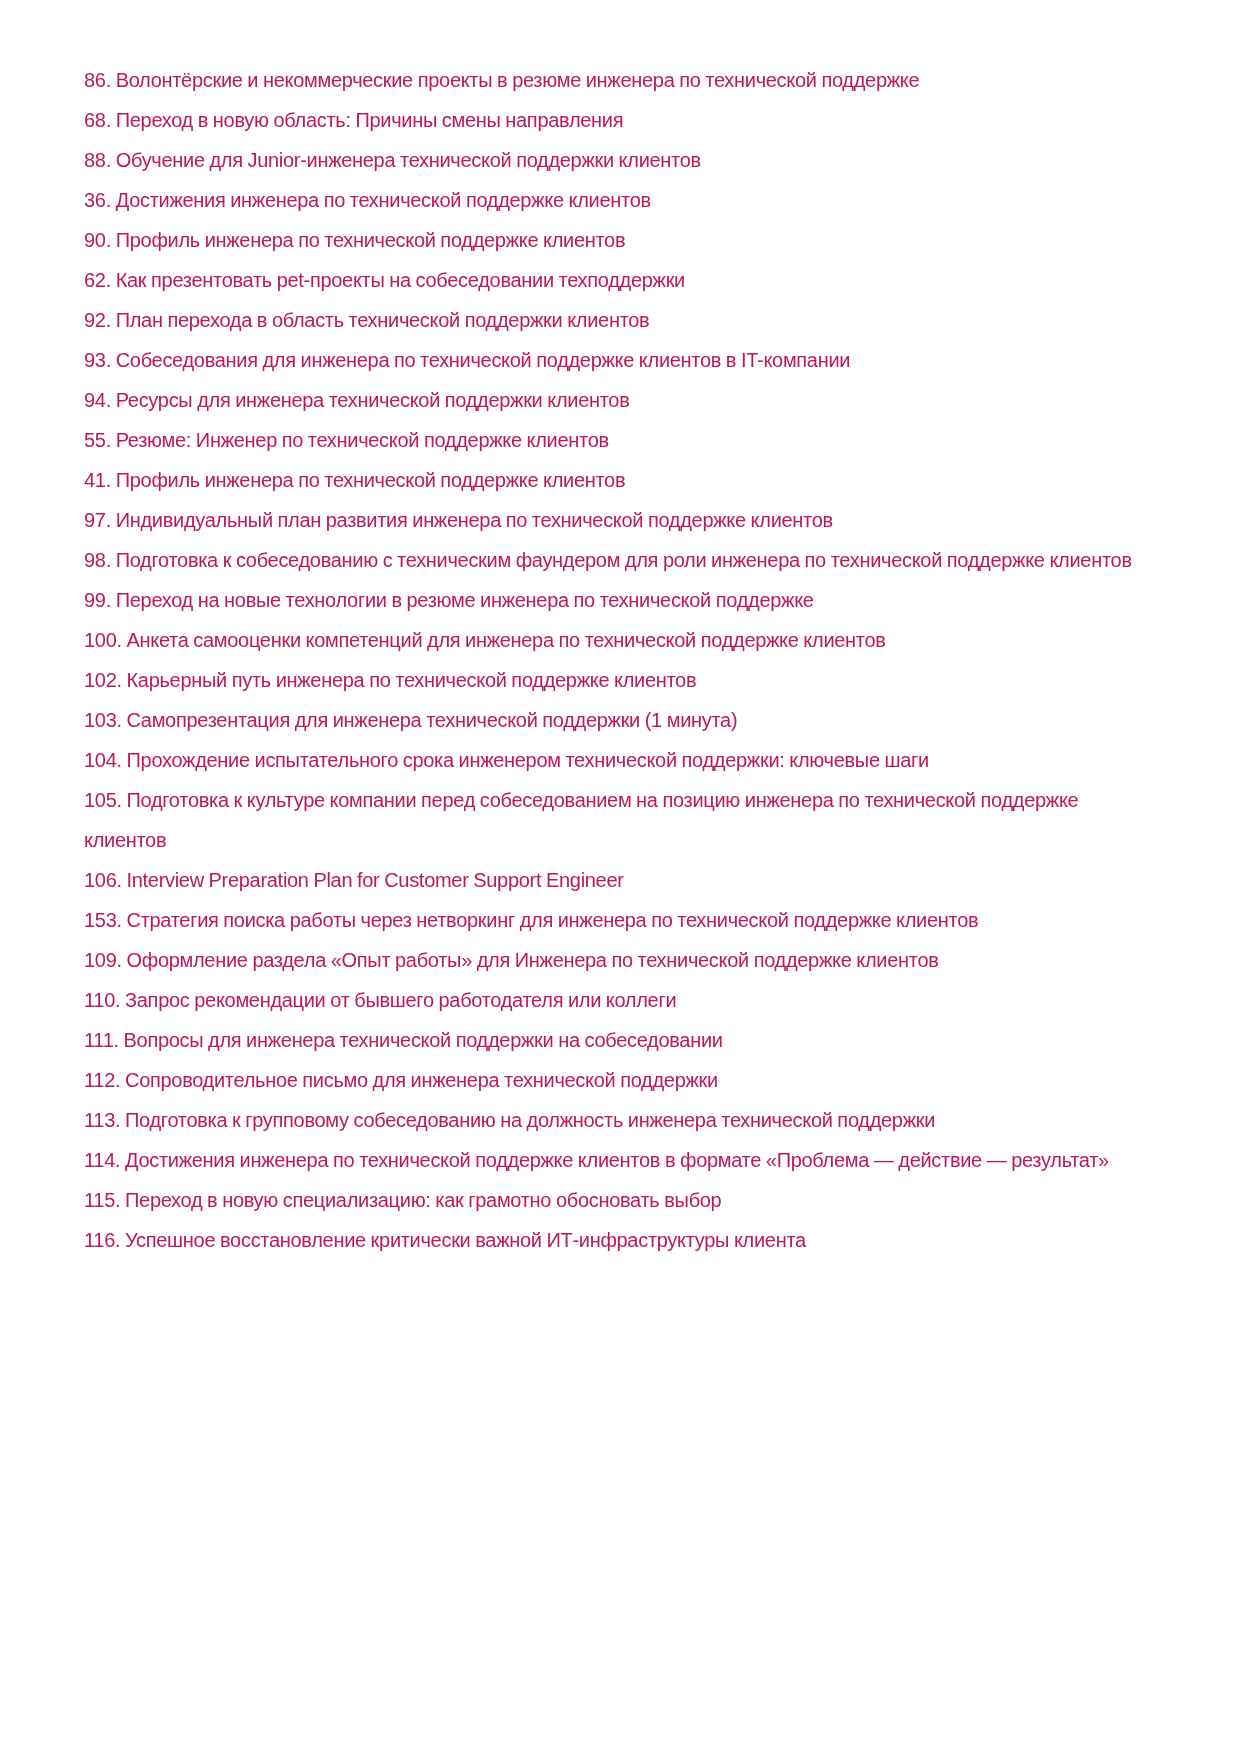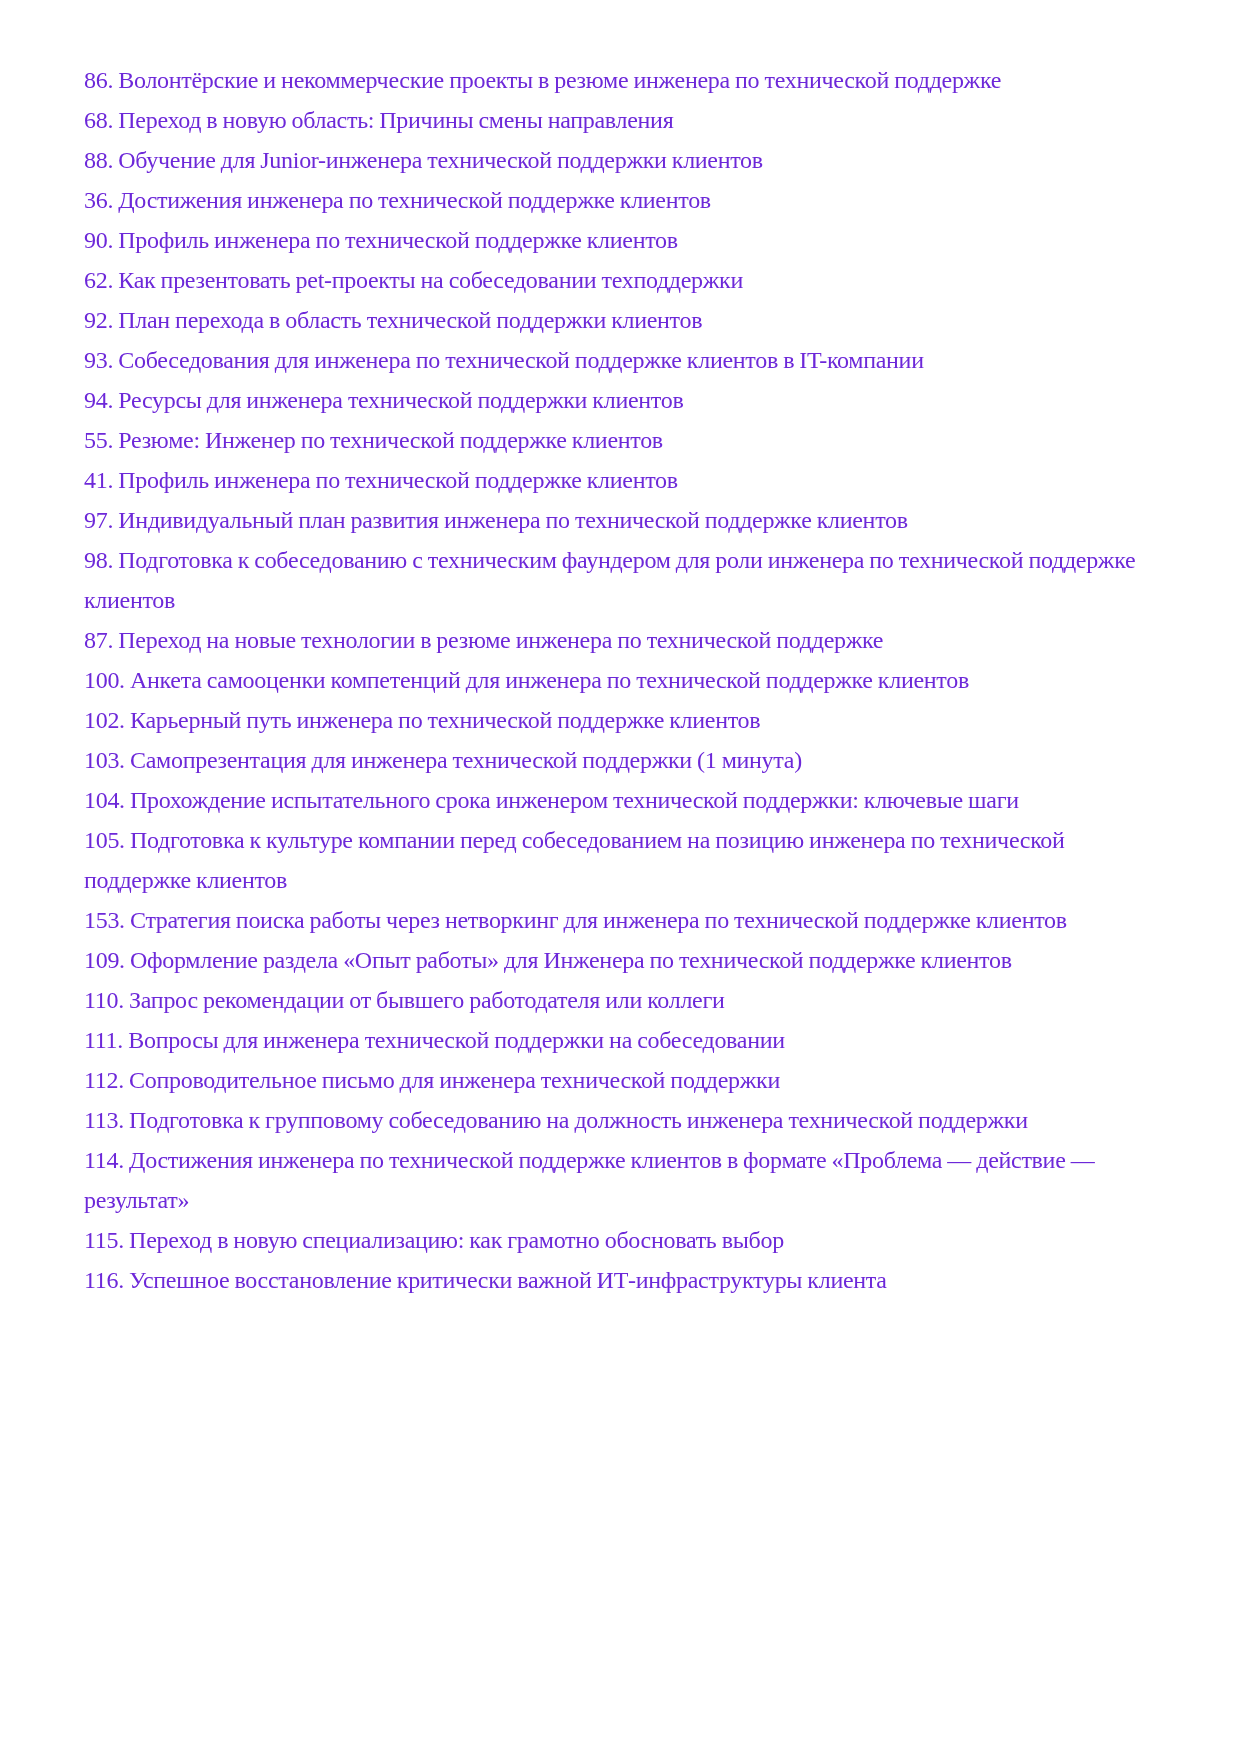--- a/index.html
+++ b/index.html
@@ -1,23 +1,23 @@
 <!DOCTYPE html>
 <html><head>
   <meta charset="utf-8">
   <style>
     html, body { margin: 0; padding: 0; background: #ffffff; }
     body { width: 1239px; height: 1753px; overflow: hidden; position: relative; }
     .page { position: absolute; left: 84px; top: 60px; width: 1080px; }
     .list { list-style: none; margin: 0; padding: 0; }
     .item {
-      font-family: Liberation Serif, serif;
-      font-size: 24px;
+      font-family: Liberation Sans, sans-serif;
+      font-size: 20px;
       line-height: 40px;
-      color: #6d28d9;
+      color: #be185d;
       letter-spacing: -0.3px;
       word-spacing: -0.5px;
     }
   </style>
 </head>
 <body>
 
 <div class="page">
   <ul class="list">
     <li class="item">86. Волонтёрские и некоммерческие проекты в резюме инженера по технической поддержке</li>
@@ -26,26 +26,27 @@
     <li class="item">36. Достижения инженера по технической поддержке клиентов</li>
     <li class="item">90. Профиль инженера по технической поддержке клиентов</li>
     <li class="item">62. Как презентовать pet-проекты на собеседовании техподдержки</li>
     <li class="item">92. План перехода в область технической поддержки клиентов</li>
     <li class="item">93. Собеседования для инженера по технической поддержке клиентов в IT-компании</li>
     <li class="item">94. Ресурсы для инженера технической поддержки клиентов</li>
     <li class="item">55. Резюме: Инженер по технической поддержке клиентов</li>
     <li class="item">41. Профиль инженера по технической поддержке клиентов</li>
     <li class="item">97. Индивидуальный план развития инженера по технической поддержке клиентов</li>
     <li class="item">98. Подготовка к собеседованию с техническим фаундером для роли инженера по технической поддержке клиентов</li>
-    <li class="item">87. Переход на новые технологии в резюме инженера по технической поддержке</li>
+    <li class="item">99. Переход на новые технологии в резюме инженера по технической поддержке</li>
     <li class="item">100. Анкета самооценки компетенций для инженера по технической поддержке клиентов</li>
     <li class="item">102. Карьерный путь инженера по технической поддержке клиентов</li>
     <li class="item">103. Самопрезентация для инженера технической поддержки (1 минута)</li>
     <li class="item">104. Прохождение испытательного срока инженером технической поддержки: ключевые шаги</li>
     <li class="item">105. Подготовка к культуре компании перед собеседованием на позицию инженера по технической поддержке клиентов</li>
+    <li class="item">106. Interview Preparation Plan for Customer Support Engineer</li>
     <li class="item">153. Стратегия поиска работы через нетворкинг для инженера по технической поддержке клиентов</li>
     <li class="item">109. Оформление раздела «Опыт работы» для Инженера по технической поддержке клиентов</li>
     <li class="item">110. Запрос рекомендации от бывшего работодателя или коллеги</li>
     <li class="item">111. Вопросы для инженера технической поддержки на собеседовании</li>
     <li class="item">112. Сопроводительное письмо для инженера технической поддержки</li>
     <li class="item">113. Подготовка к групповому собеседованию на должность инженера технической поддержки</li>
     <li class="item">114. Достижения инженера по технической поддержке клиентов в формате «Проблема — действие — результат»</li>
     <li class="item">115. Переход в новую специализацию: как грамотно обосновать выбор</li>
     <li class="item">116. Успешное восстановление критически важной ИТ-инфраструктуры клиента</li>
   </ul>

